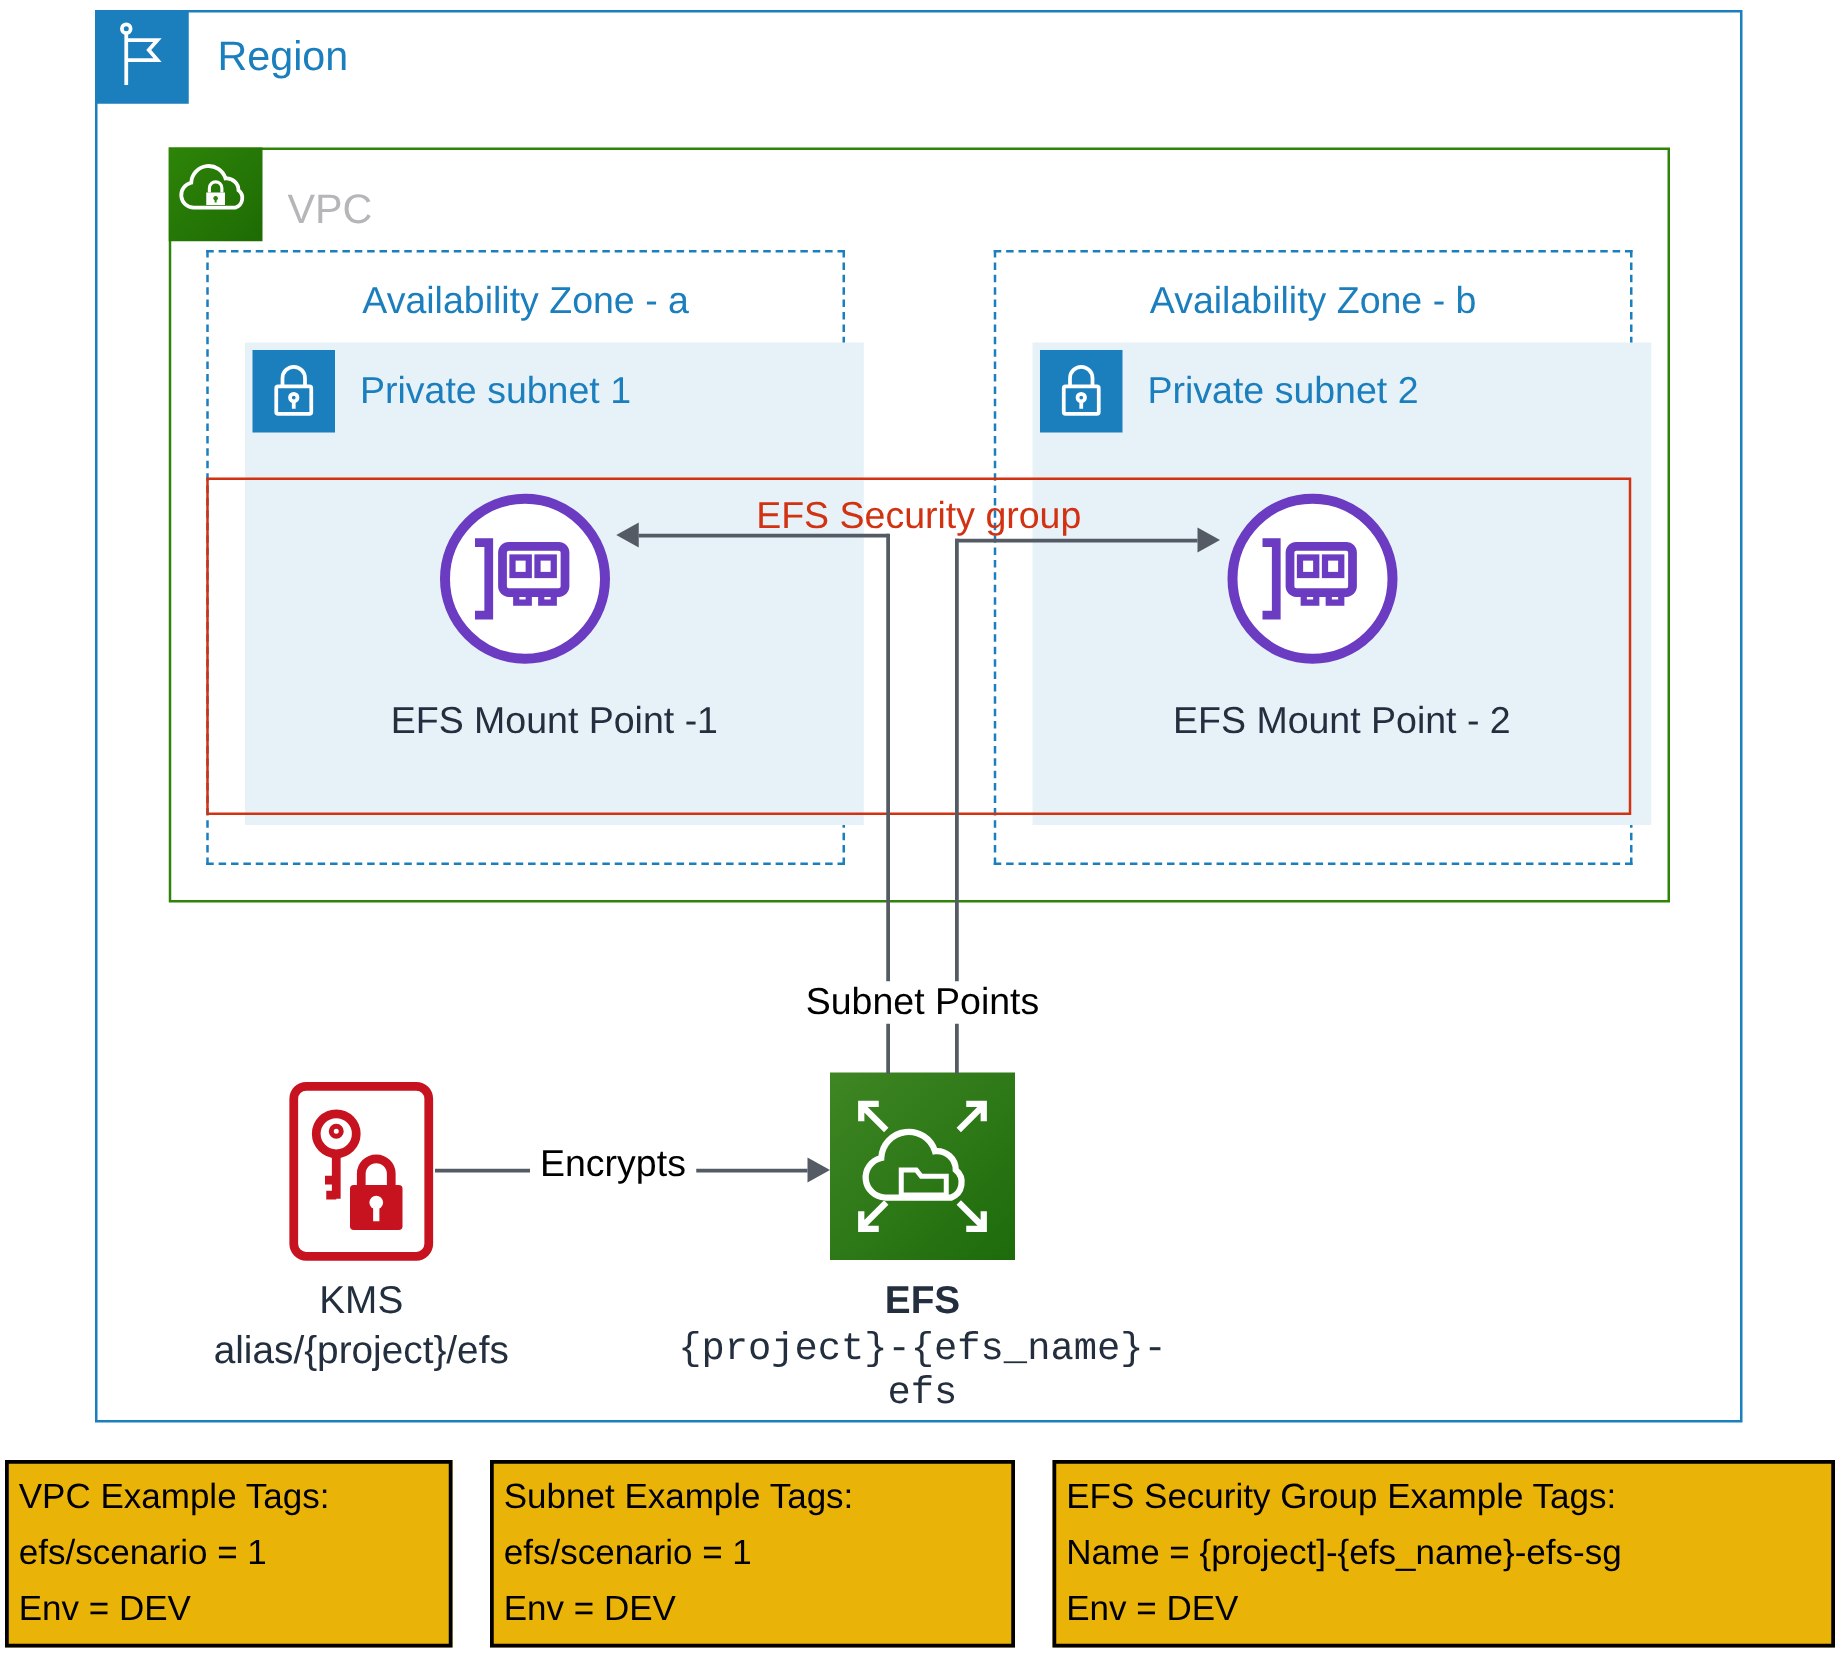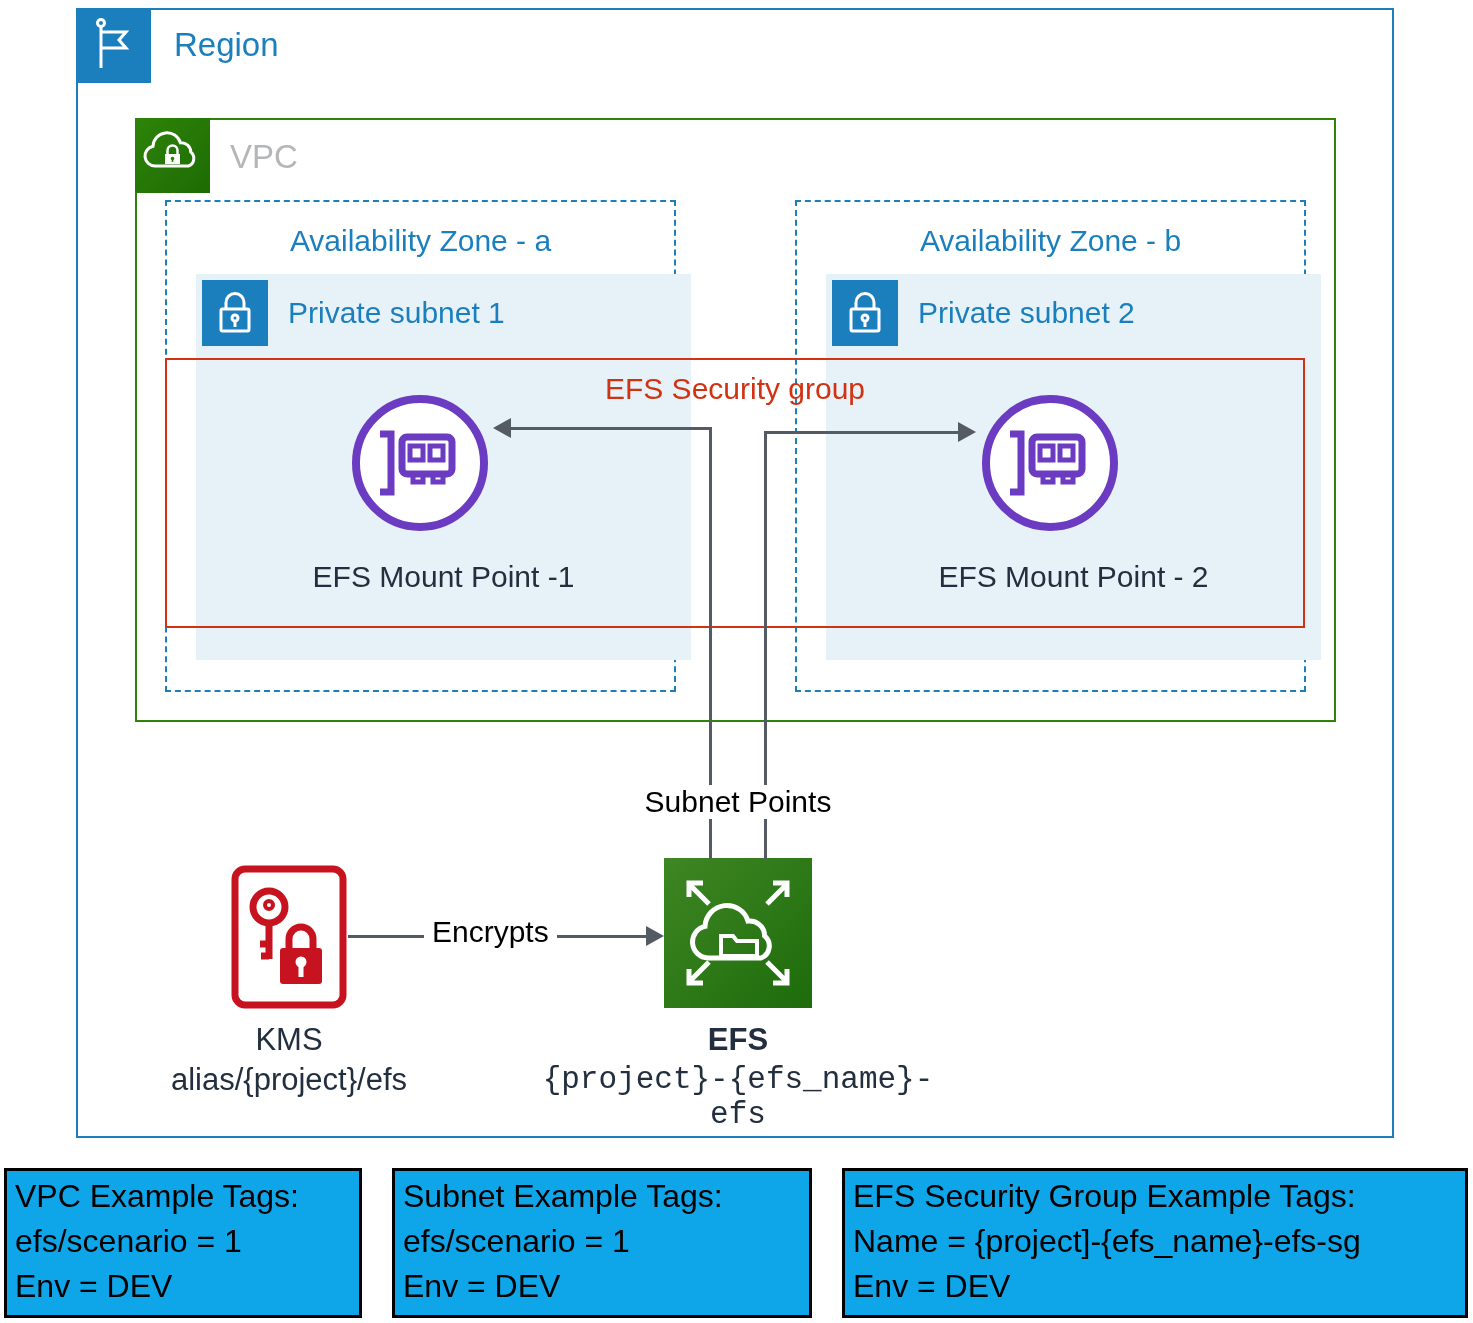--- a/index.html
+++ b/index.html
@@ -10,40 +10,40 @@
   .region{position:absolute;left:76px;top:8px;width:1318px;height:1130px;
           border:2px solid var(--region_blue);box-sizing:border-box;}
   .corner-icon{position:absolute;left:-2px;top:-2px;width:75px;height:75px;
           display:flex;align-items:center;justify-content:center;}
   .region-icon{background:var(--region_blue);}
   .region-label{position:absolute;left:96px;top:16px;font-size:33px;color:var(--region_blue);}
 
   .vpc{position:absolute;left:57px;top:108px;width:1201px;height:604px;
        border:2px solid var(--vpc_green);box-sizing:border-box;}
   .vpc-icon{background:linear-gradient(135deg,var(--vpc_green),var(--vpc_green_dark));}
-  .vpc-label{position:absolute;left:93px;top:18px;font-size:33px;color:var(--vpc_text);}
+  .vpc-label{position:absolute;left:93px;top:28px;font-size:33px;color:var(--vpc_text);}
   .vpc-keyhole{fill:var(--vpc_green);}
 
   .az{position:absolute;top:80px;width:511px;height:492px;
       border:2px dashed var(--region_blue);box-sizing:border-box;}
   .az-a{left:28px;} .az-b{left:658px;}
   .az-label{position:absolute;left:0;top:22px;width:100%;text-align:center;
             font-size:30px;color:var(--region_blue);}
 
   .subnet{position:absolute;left:29px;top:72px;width:455px;height:386px;background:var(--subnet_bg);padding-left:40px;}
   .subnet-icon{position:absolute;left:6px;top:6px;width:66px;height:66px;background:var(--region_blue);
             display:flex;align-items:center;justify-content:center;}
   .subnet-label{position:absolute;left:92px;top:22px;font-size:30px;color:var(--region_blue);}
 
   .mp-icon{position:absolute;left:151px;top:116px;width:146px;height:146px;color:var(--mp_purple);}
   .mp-icon svg{display:block;width:100%;height:100%;}
   .mp-label{position:absolute;left:0;top:286px;width:100%;text-align:center;
             font-size:30px;color:var(--label_dark);}
 
-  .sg{position:absolute;left:87px;top:348px;width:1140px;height:270px;
+  .sg{position:absolute;left:87px;top:372px;width:1140px;height:270px;
       border:2px solid var(--sg_red);box-sizing:border-box;z-index:5;}
   .sg-label{position:absolute;left:0;top:12px;width:100%;text-align:center;
             font-size:30px;color:var(--sg_red);}
 
   
   .hline,.vline{position:absolute;background:var(--arrow_gray);z-index:6;}
   #hline1{left:511px;top:427px;width:200px;height:3px;}
   #vline1{left:709px;top:427px;width:3px;height:432px;}
   #hline2{left:764px;top:431px;width:194px;height:3px;}
   #vline2{left:764px;top:431px;width:3px;height:428px;}
@@ -68,21 +68,21 @@
             background:linear-gradient(135deg,var(--efs_green),var(--efs_green_dark));}
   .efs-icon svg{display:block;width:100%;height:100%;}
   .node-title{position:absolute;text-align:center;font-size:31px;color:var(--label_dark);}
   #kms-title{left:189px;top:1022px;width:200px;}
   #kms-sub{left:119px;top:1062px;width:340px;}
   #efs-title{left:638px;top:1022px;width:200px;font-weight:bold;}
   #efs-sub{left:528px;top:1062px;width:420px;font-family:Liberation Mono, monospace;}
 
   
   .tagbox{position:absolute;top:1168px;height:150px;border:3px solid #000;box-sizing:border-box;
-          font-size:32px;line-height:45px;padding:3px 8px;color:#000;background:#0ea5e9;}
+          font-size:28px;line-height:45px;padding:3px 8px;color:#000;background:#eab308;}
   #tag1{left:4px;width:358px;}
   #tag2{left:392px;width:420px;}
   #tag3{left:842px;width:626px;}
 </style>
 </head>
 <body>
 
 <div id="canvas">
 
   <div class="region">

